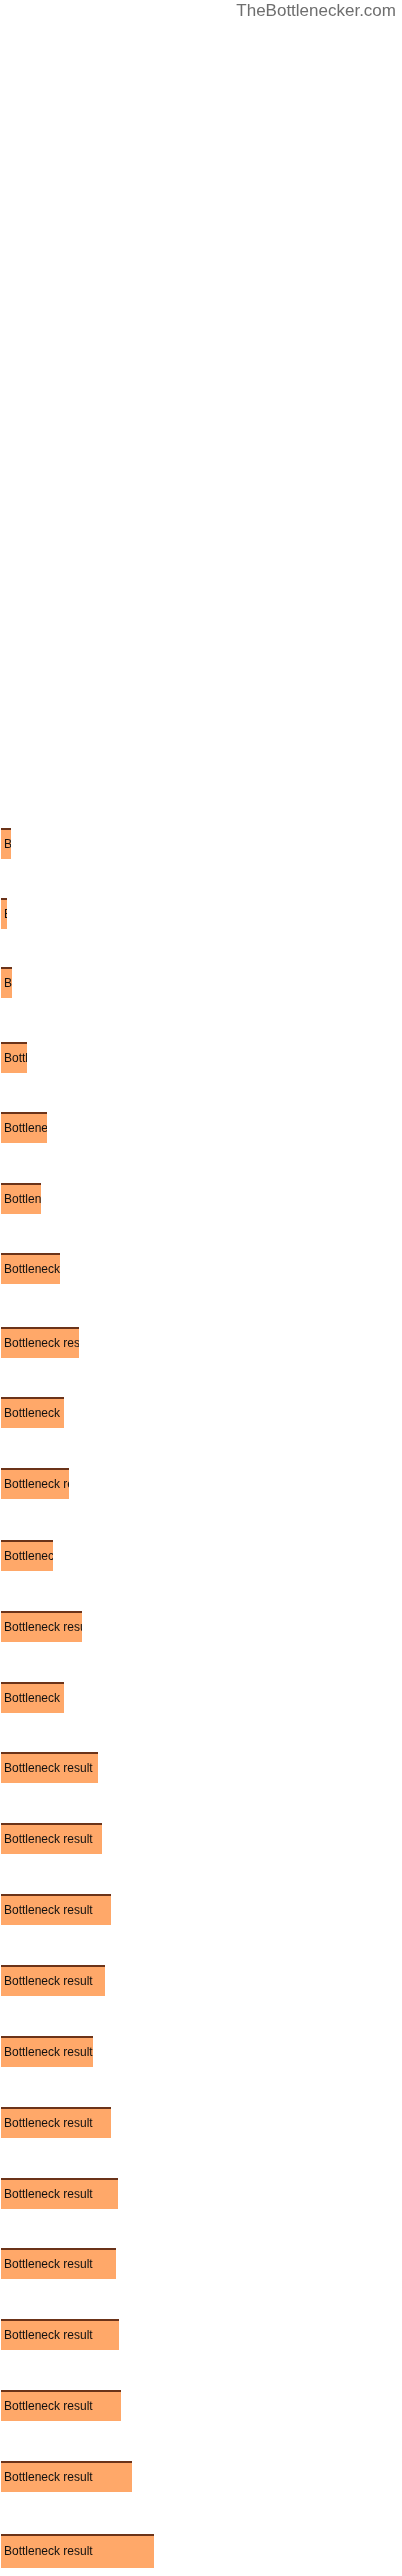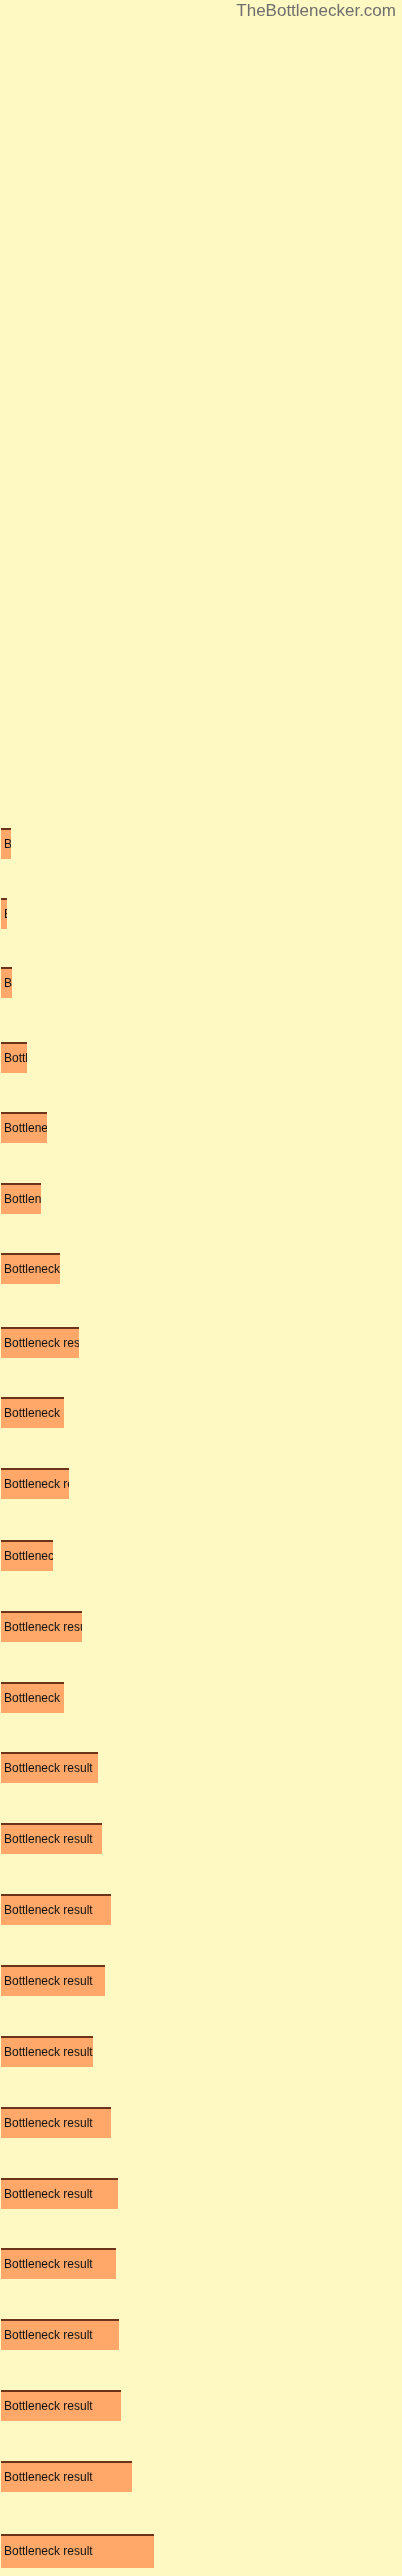--- a/index.html
+++ b/index.html
@@ -11,21 +11,21 @@
     width: 403px;
     height: 2576px;
     position: relative;
     overflow: hidden;
     font-family: "Liberation Sans", sans-serif;
   }
   #page {
     position: relative;
     width: 403px;
     height: 2576px;
-    background: #fef9c3;
+    background: #ffffff;
   }
   #watermark {
     position: absolute;
     top: 0px;
     left: 0px;
     width: 396px;
     text-align: right;
     color: #6E6E6E;
     font-family: "Liberation Sans", sans-serif;
     font-size: 17px;

